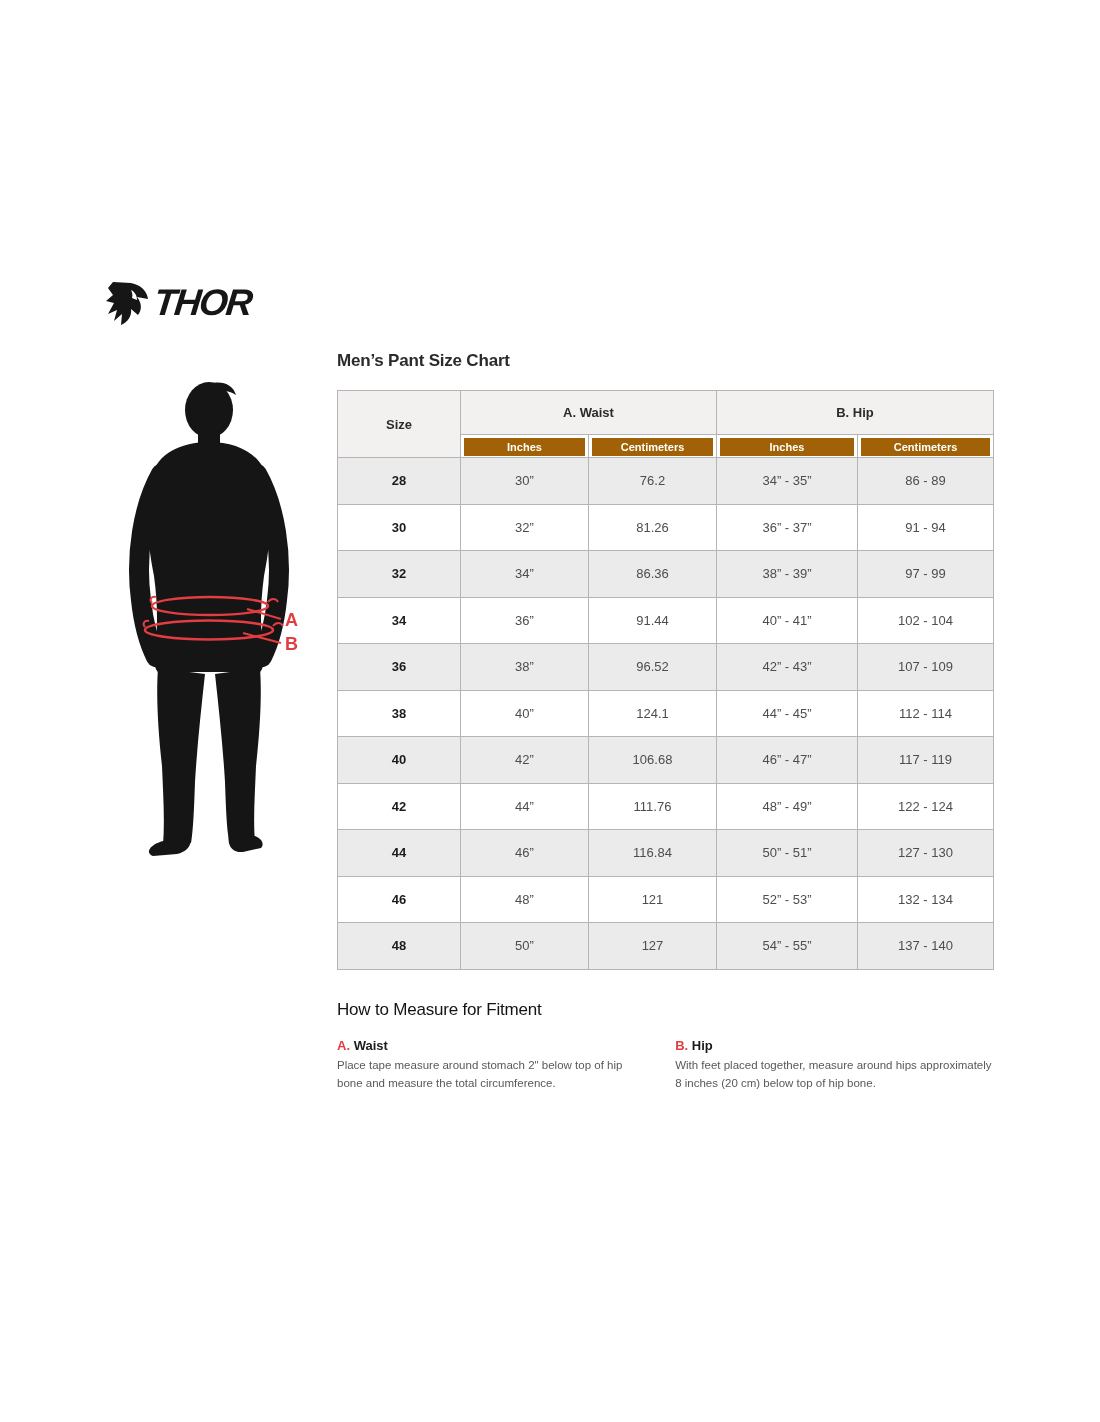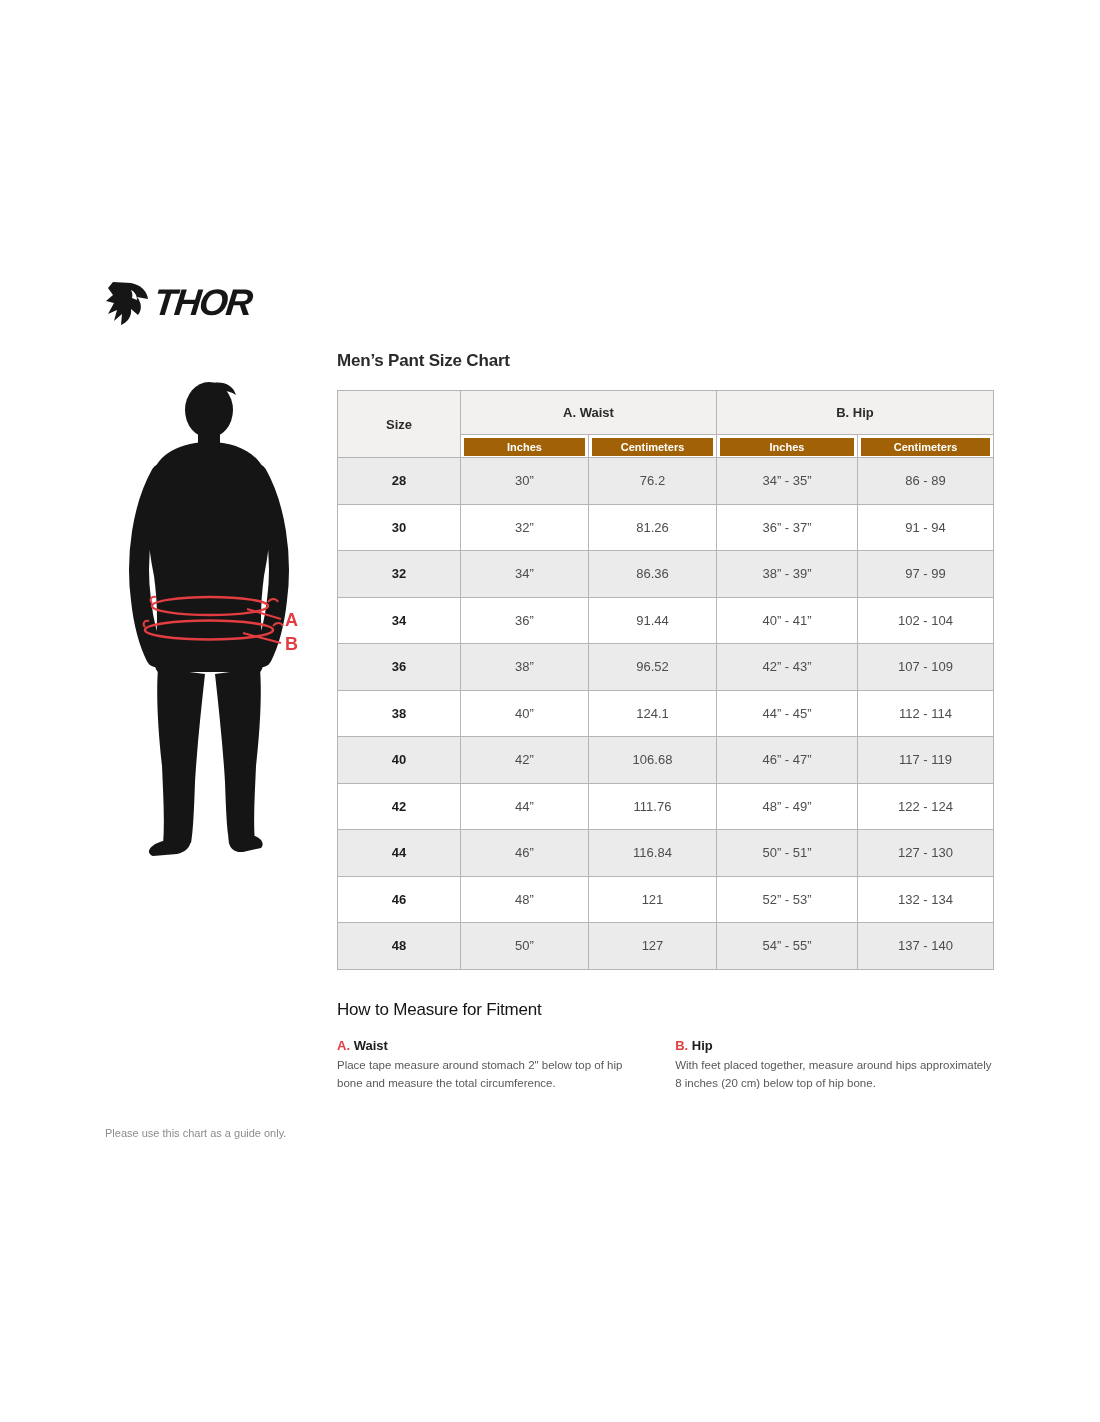--- a/index.html
+++ b/index.html
@@ -207,16 +207,15 @@
         <p>Place tape measure around stomach 2" below top of hip bone and measure the total circumference.</p>
       </div>
       <div class="col b">
         <h3><span class="red-prefix">B.</span> <span>Hip</span></h3>
         <p>With feet placed together, measure around hips approximately 8 inches (20 cm) below top of hip bone.</p>
       </div>
     </div>
   </div>
 
   <div class="footnote">
-    <div>Please use this chart as a guide only.</div>
   </div>
 
 </div>
 
 </body></html>

